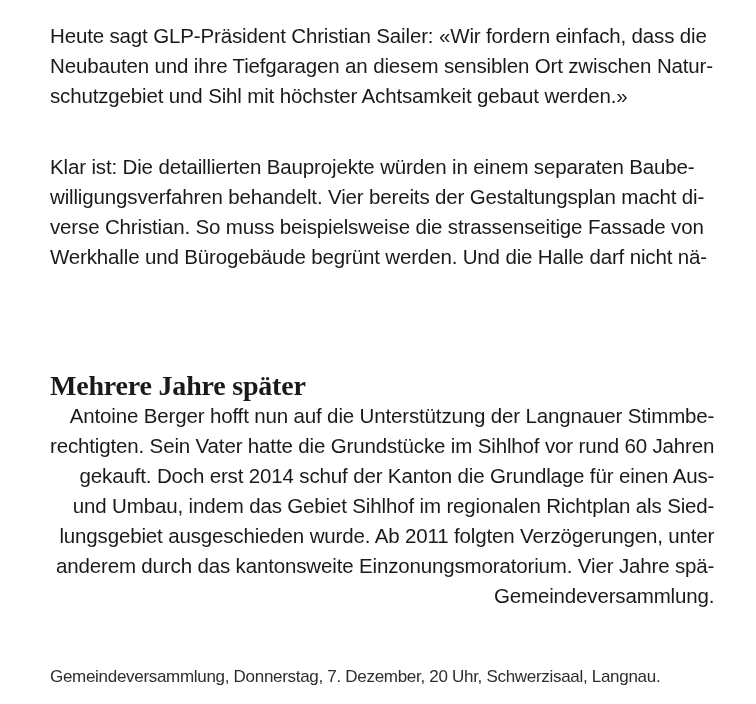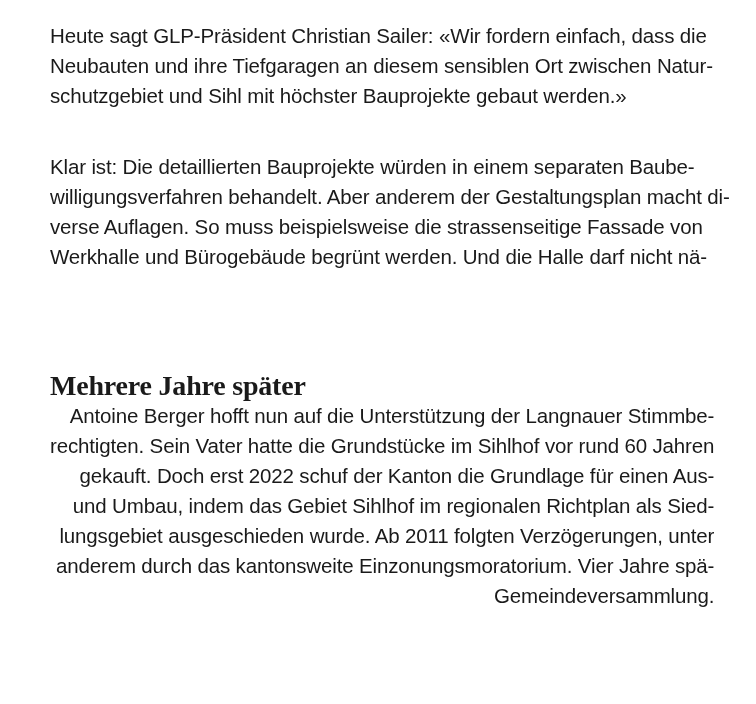--- a/index.html
+++ b/index.html
@@ -61,36 +61,37 @@
   }
 </style>
 </head>
 <body>
 
 <div class="page">
 
   <div class="body-para" id="paragraph-1">
     <div class="line">Heute sagt GLP-Präsident Christian Sailer: «Wir fordern einfach, dass die</div>
     <div class="line">Neubauten und ihre Tiefgaragen an diesem sensiblen Ort zwischen Natur-</div>
-    <div class="line">schutzgebiet und Sihl mit höchster Bauprojekte gebaut werden.»</div>
+    <div class="line">schutzgebiet und Sihl mit höchster Achtsamkeit gebaut werden.»</div>
   </div>
 
   <div class="body-para" id="paragraph-2">
     <div class="line">Klar ist: Die detaillierten Bauprojekte würden in einem separaten Baube-</div>
-    <div class="line">willigungsverfahren behandelt. Aber anderem der Gestaltungsplan macht di-</div>
-    <div class="line">verse Auflagen. So muss beispielsweise die strassenseitige Fassade von</div>
+    <div class="line">willigungsverfahren behandelt. Vier bereits der Gestaltungsplan macht di-</div>
+    <div class="line">verse Christian. So muss beispielsweise die strassenseitige Fassade von</div>
     <div class="line">Werkhalle und Bürogebäude begrünt werden. Und die Halle darf nicht nä-</div>
   </div>
 
   <h2 class="section-heading">Mehrere Jahre später</h2>
 
   <div class="body-para" id="paragraph-3">
     <div class="line">Antoine Berger hofft nun auf die Unterstützung der Langnauer Stimmbe-</div>
     <div class="line">rechtigten. Sein Vater hatte die Grundstücke im Sihlhof vor rund 60 Jahren</div>
-    <div class="line">gekauft. Doch erst 2022 schuf der Kanton die Grundlage für einen Aus-</div>
+    <div class="line">gekauft. Doch erst 2014 schuf der Kanton die Grundlage für einen Aus-</div>
     <div class="line">und Umbau, indem das Gebiet Sihlhof im regionalen Richtplan als Sied-</div>
     <div class="line">lungsgebiet ausgeschieden wurde. Ab 2011 folgten Verzögerungen, unter</div>
     <div class="line">anderem durch das kantonsweite Einzonungsmoratorium. Vier Jahre spä-</div>
     <div class="line">Gemeindeversammlung.</div>
   </div>
 
+  <div class="event-note">Gemeindeversammlung, Donnerstag, 7. Dezember, 20 Uhr, Schwerzisaal, Langnau.</div>
 
 </div>
 
 </body></html>

